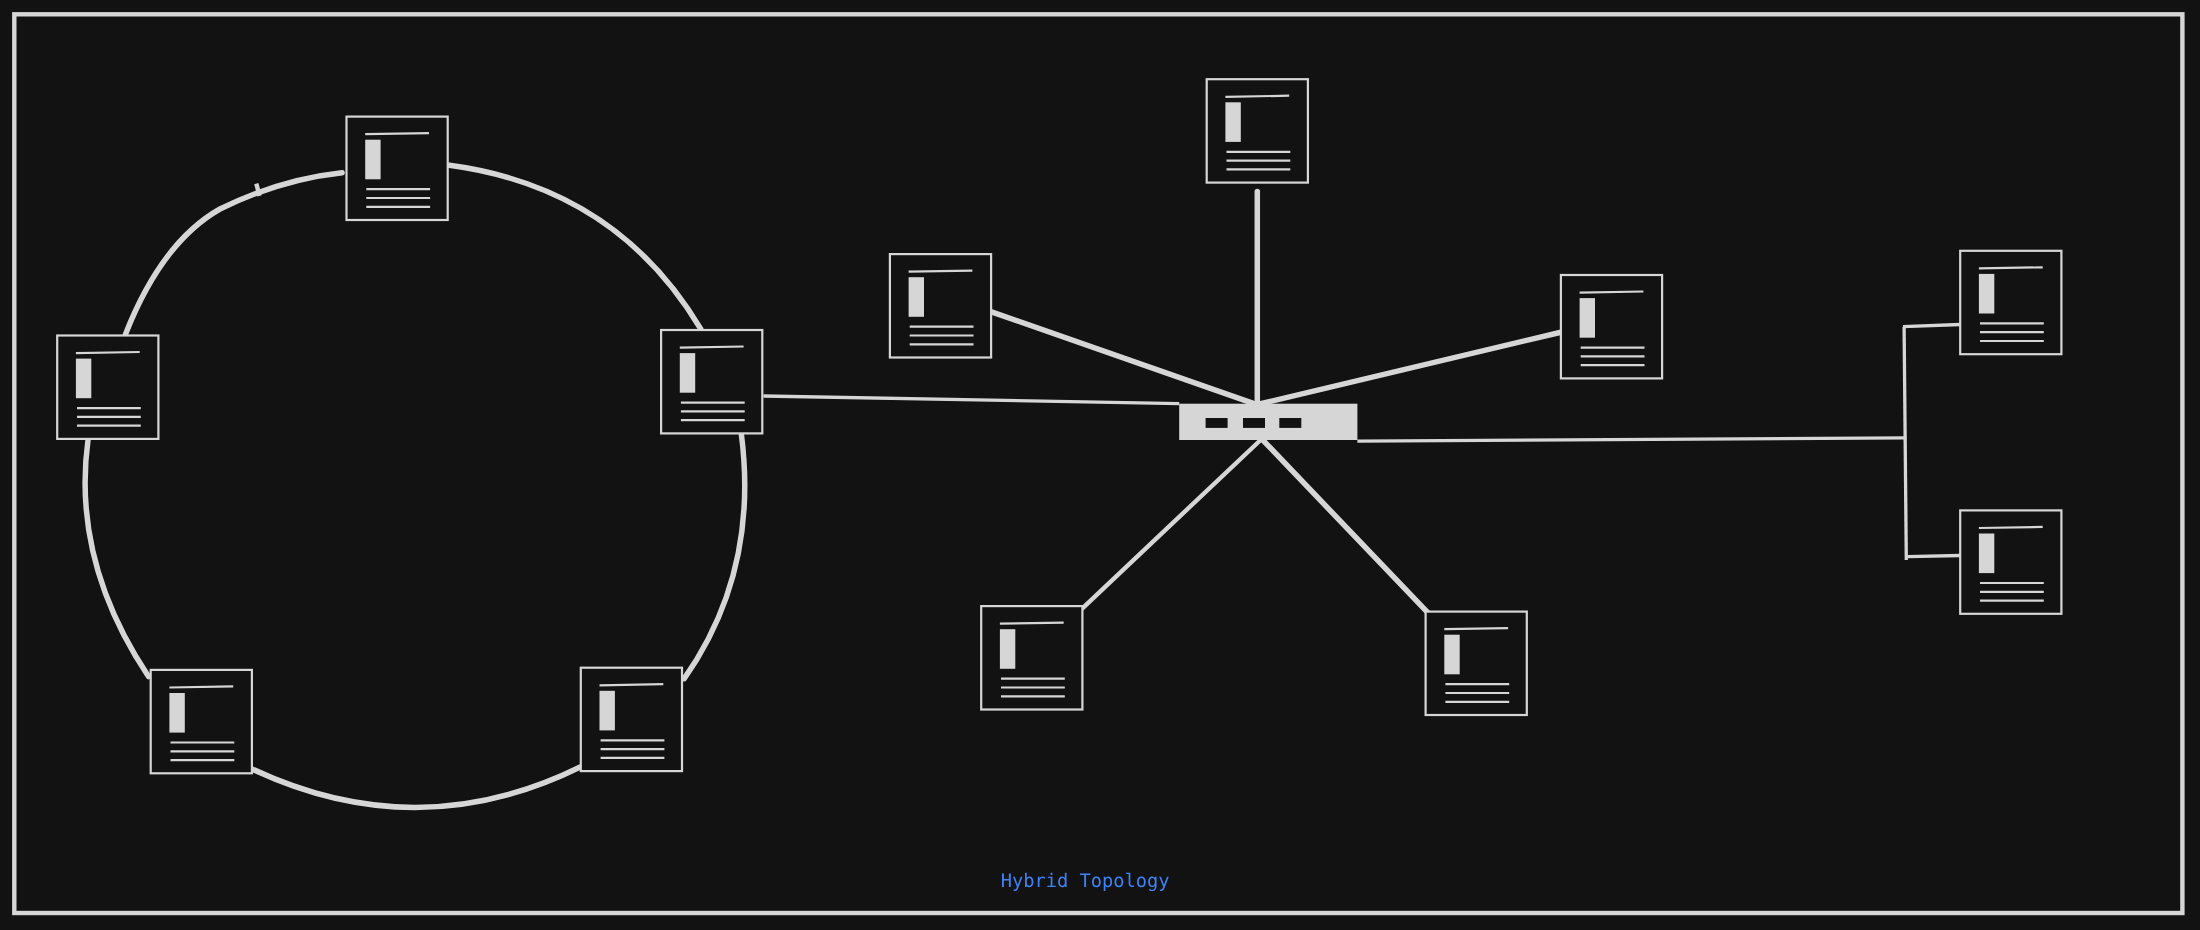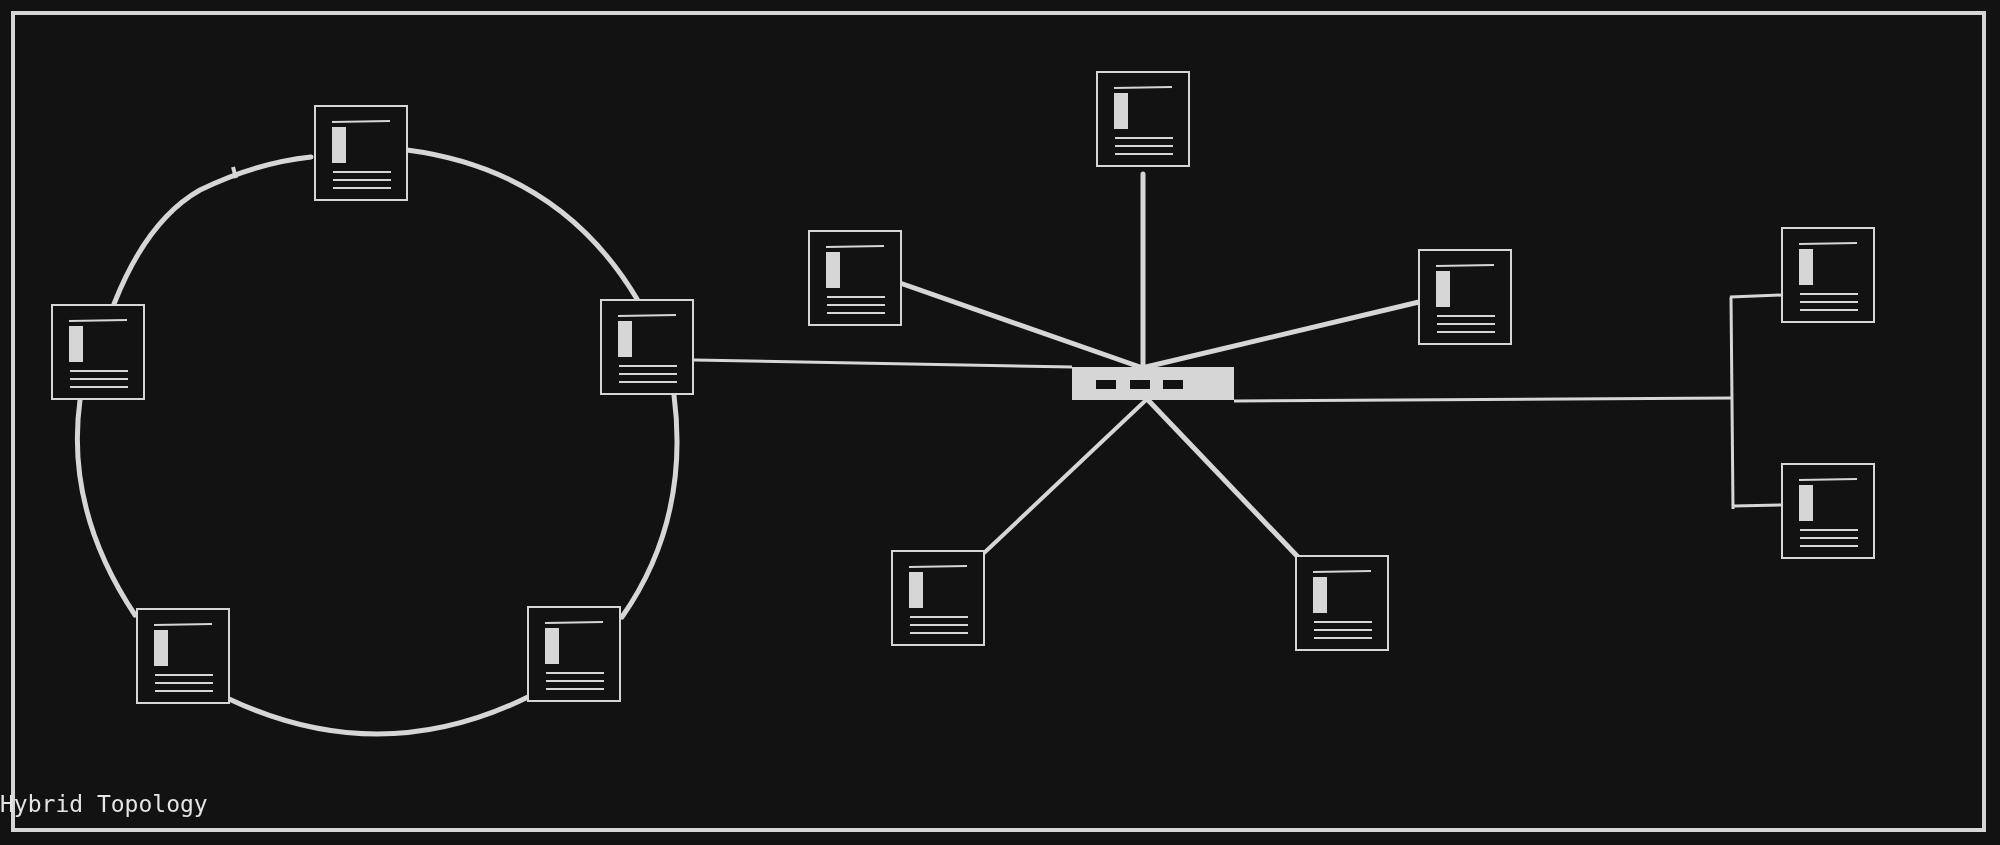--- a/index.html
+++ b/index.html
@@ -1,19 +1,19 @@
 <!DOCTYPE html>
 <html><head>
 <meta charset="utf-8">
 <style>
   html, body { margin:0; padding:0; background:#121212; }
   body { width:2000px; height:845px; position:relative; overflow:hidden; font-family:"DejaVu Sans Mono", monospace; }
   .frame { position:absolute; left:11px; top:11px; width:1975px; height:821px; border:4px solid #d6d6d6; box-sizing:border-box; }
   svg.canvas { position:absolute; left:0; top:0; }
-  .title { position:absolute; left:0; width:1973px; top:791px; text-align:left; color:#e5e5e5; font-size:23px; }
+  .title { position:absolute; left:0; width:1973px; top:791px; text-align:center; color:#3b82f6; font-size:17px; }
 </style>
 </head>
 <body>
 
 <div class="frame"></div>
 
 <svg class="canvas" width="2000" height="845" viewBox="0 0 2000 845">
   <defs>
     <g id="pc">
       <rect x="0" y="0" width="92" height="94" fill="#121212" stroke="#d6d6d6" stroke-width="2"></rect>

